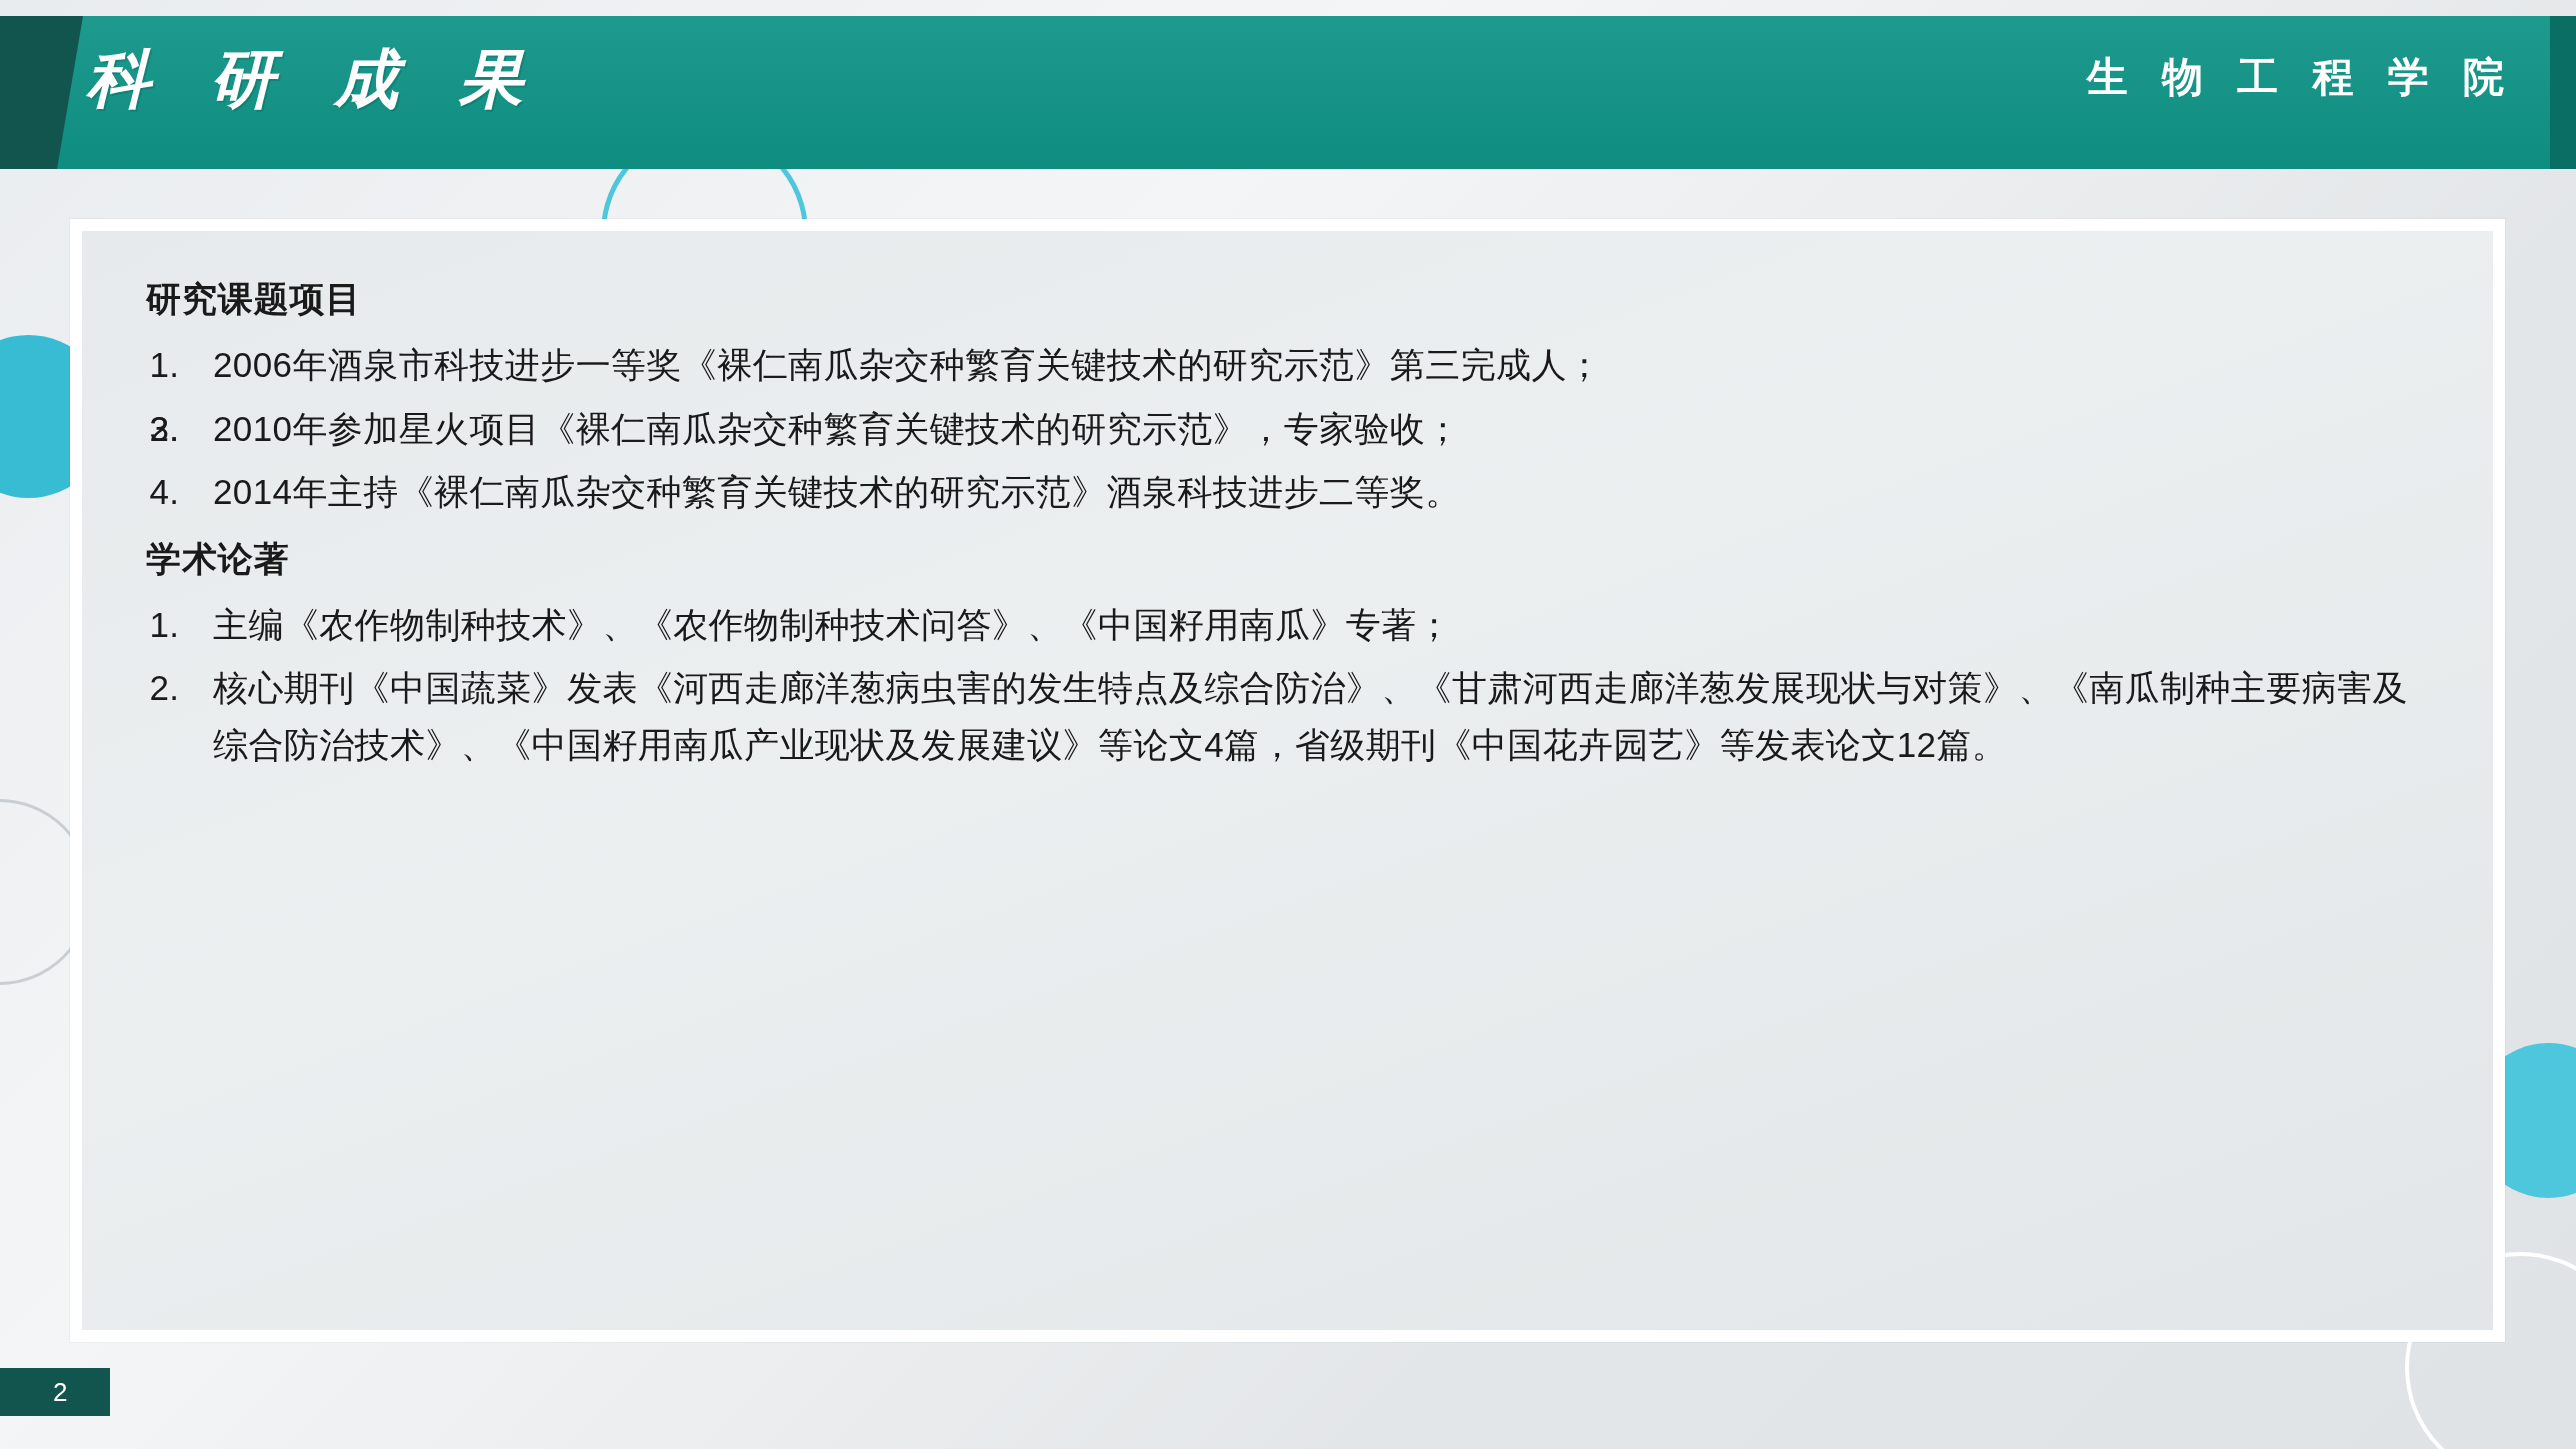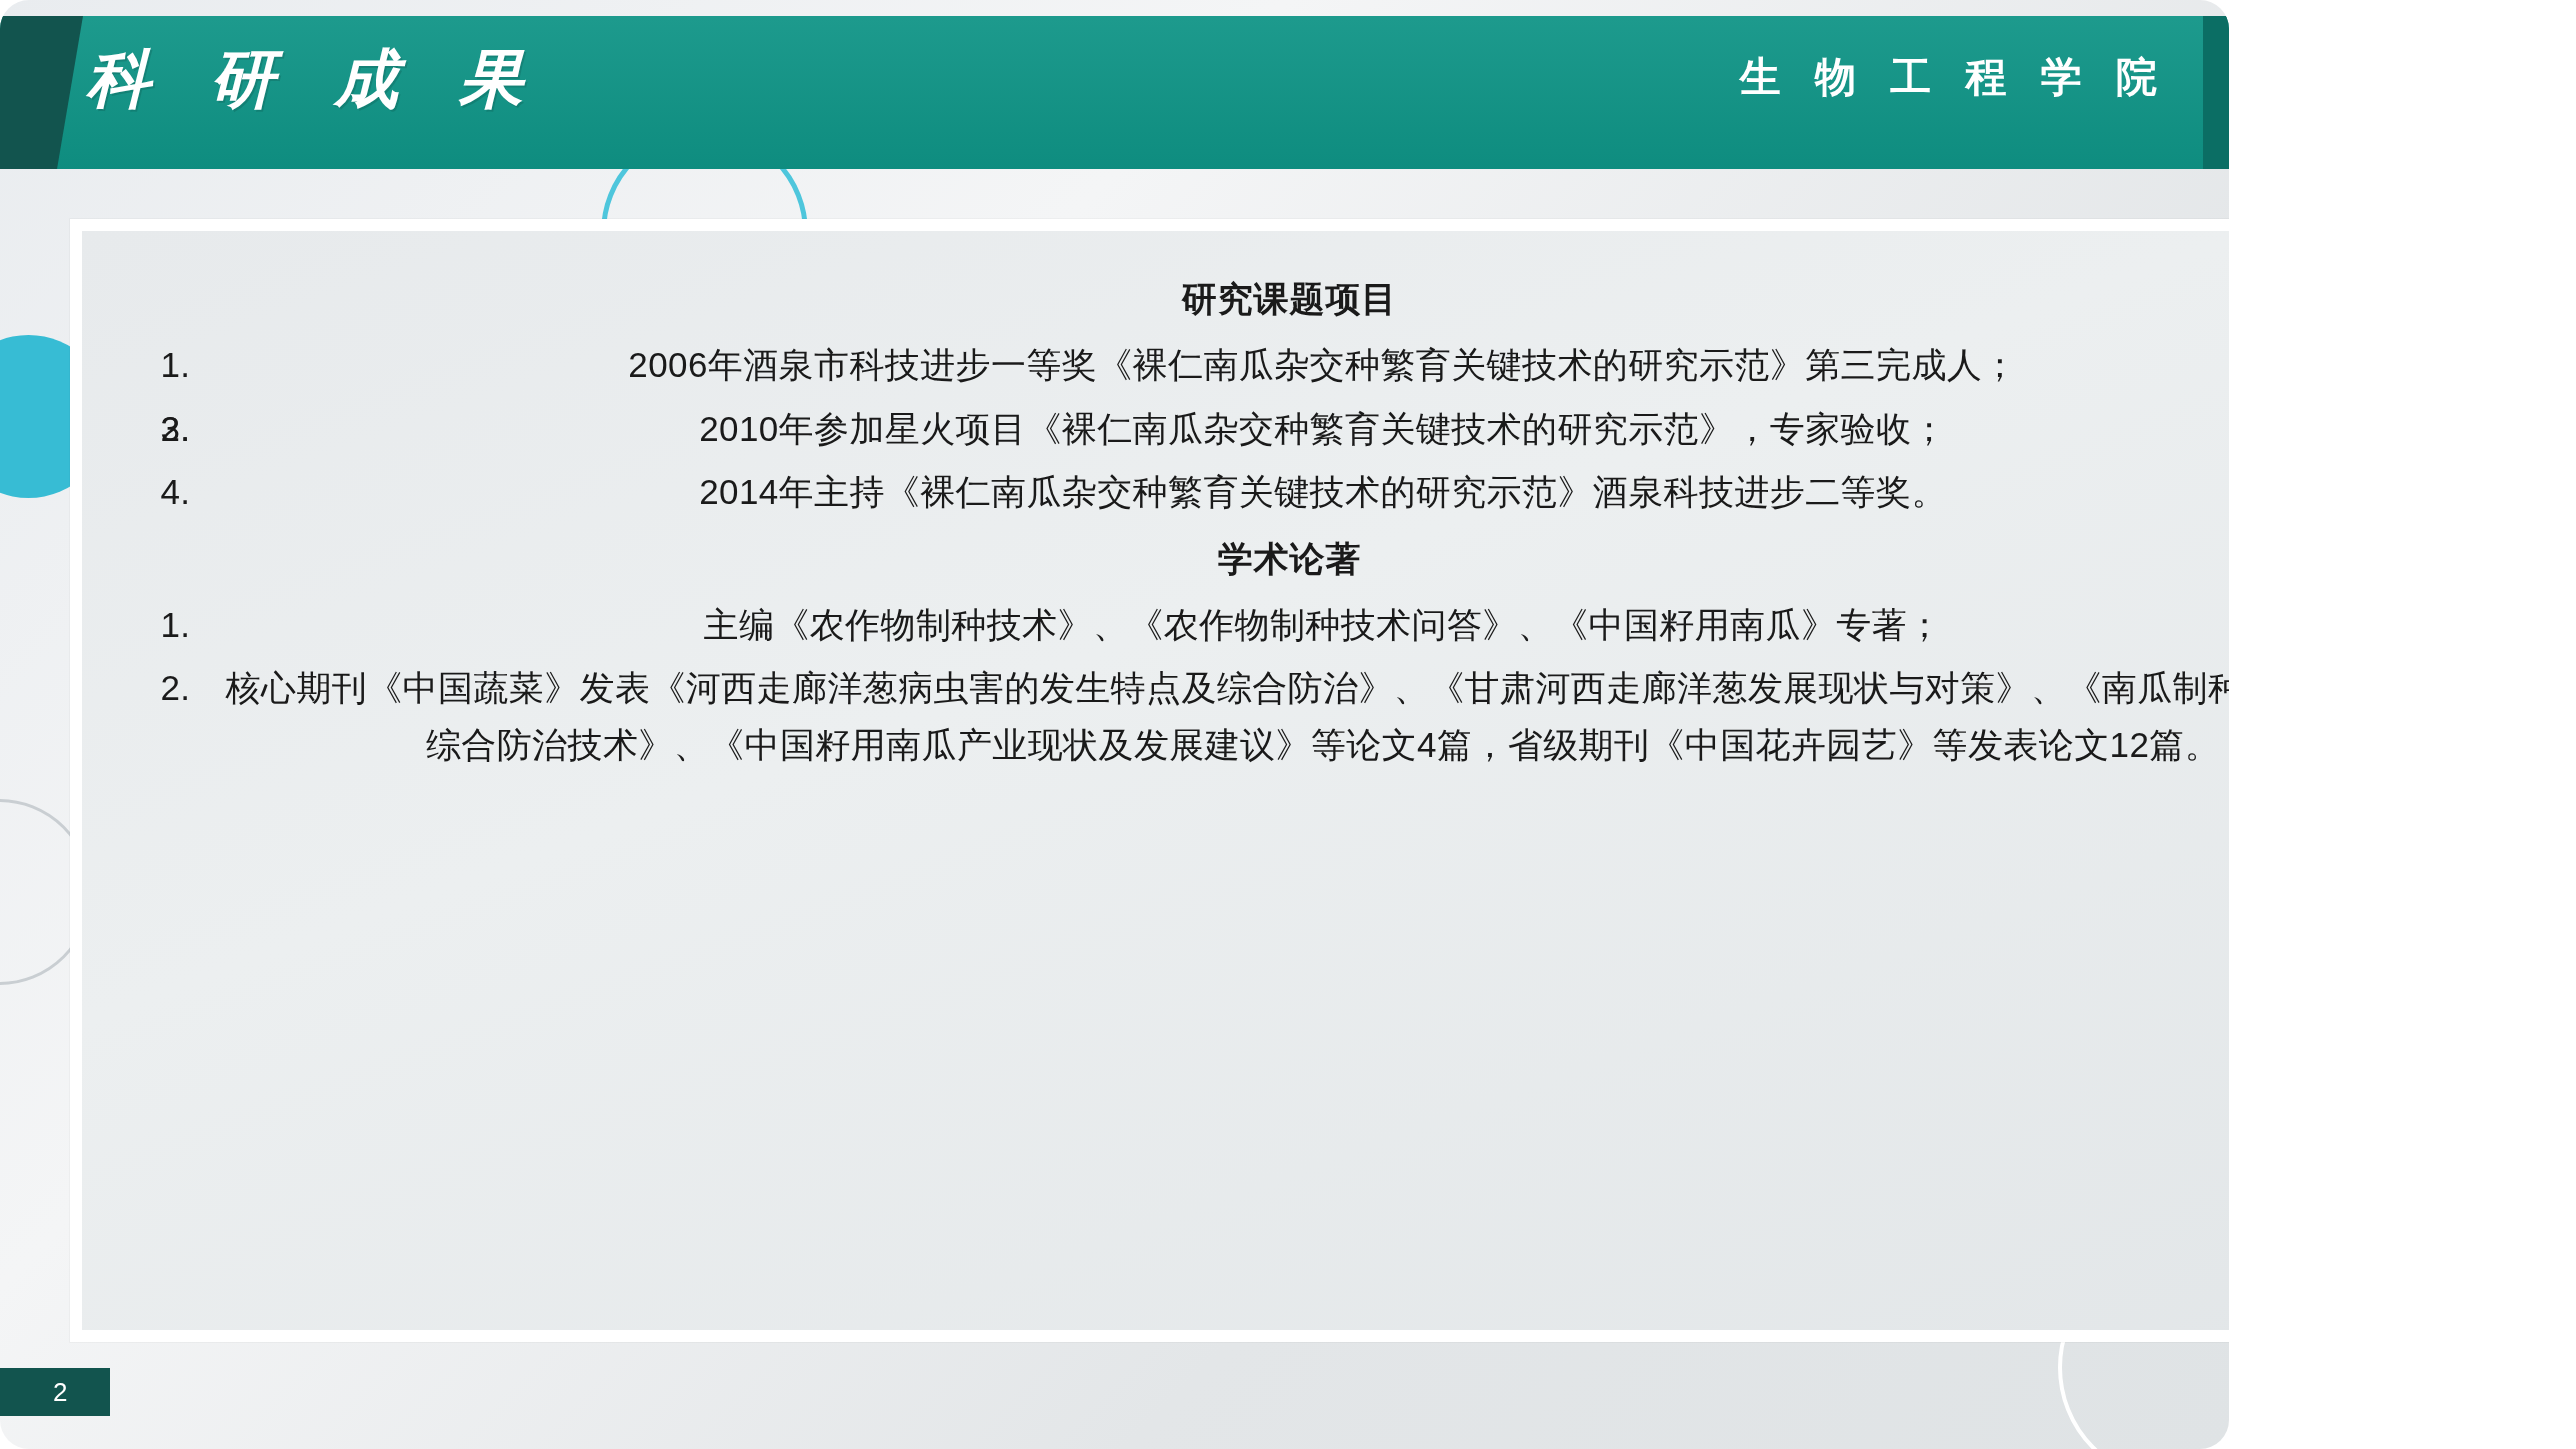--- a/index.html
+++ b/index.html
@@ -9,25 +9,24 @@
   body {
     width: 2576px;
     height: 1449px;
     font-family: "Liberation Sans", sans-serif;
     background: #ffffff;
     overflow: hidden;
   }
 
   .slide {
     position: relative;
-    width: 2229px;
+    width: 2576px;
     height: 1449px;
     background: linear-gradient(135deg, #e9ecef 0%, #f4f5f6 35%, #e3e6e8 70%, #dfe3e5 100%);
     overflow: hidden;
-    border-radius: 29px;
   }
 
   
   .deco-circle {
     position: absolute;
     border-radius: 50%;
   }
   .circle-teal-left {
     left: -53px;
     top: 335px;
@@ -143,21 +142,20 @@
     position: absolute;
     left: 70px;
     top: 219px;
     width: 2435px;
     height: 1123px;
     background: linear-gradient(160deg, #e7eaec 0%, #eceff0 40%, #e2e6e8 100%);
     border: 12px solid #ffffff;
     box-sizing: border-box;
     z-index: 10;
     box-shadow: 0 0 0 0.9px rgba(0,0,0,0.03);
-    text-align: center;
   }
   .card-inner {
     padding: 45px 60px 0 64px;
   }
 
   .section-heading {
     font-size: 35px;
     font-weight: bold;
     color: #1a1a1a;
     margin: 0 0 15.5px 0;

